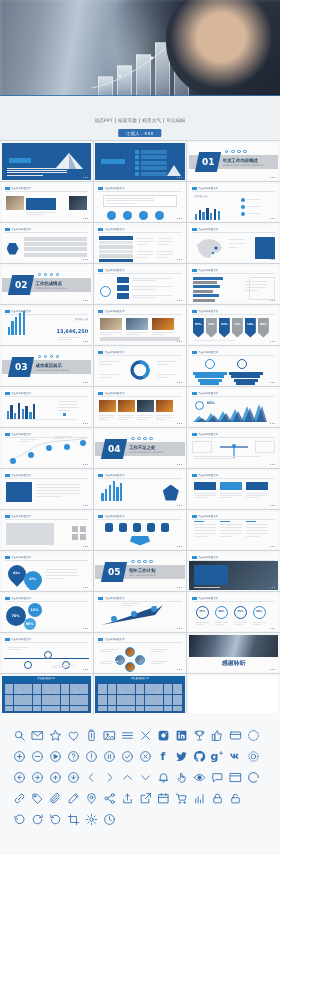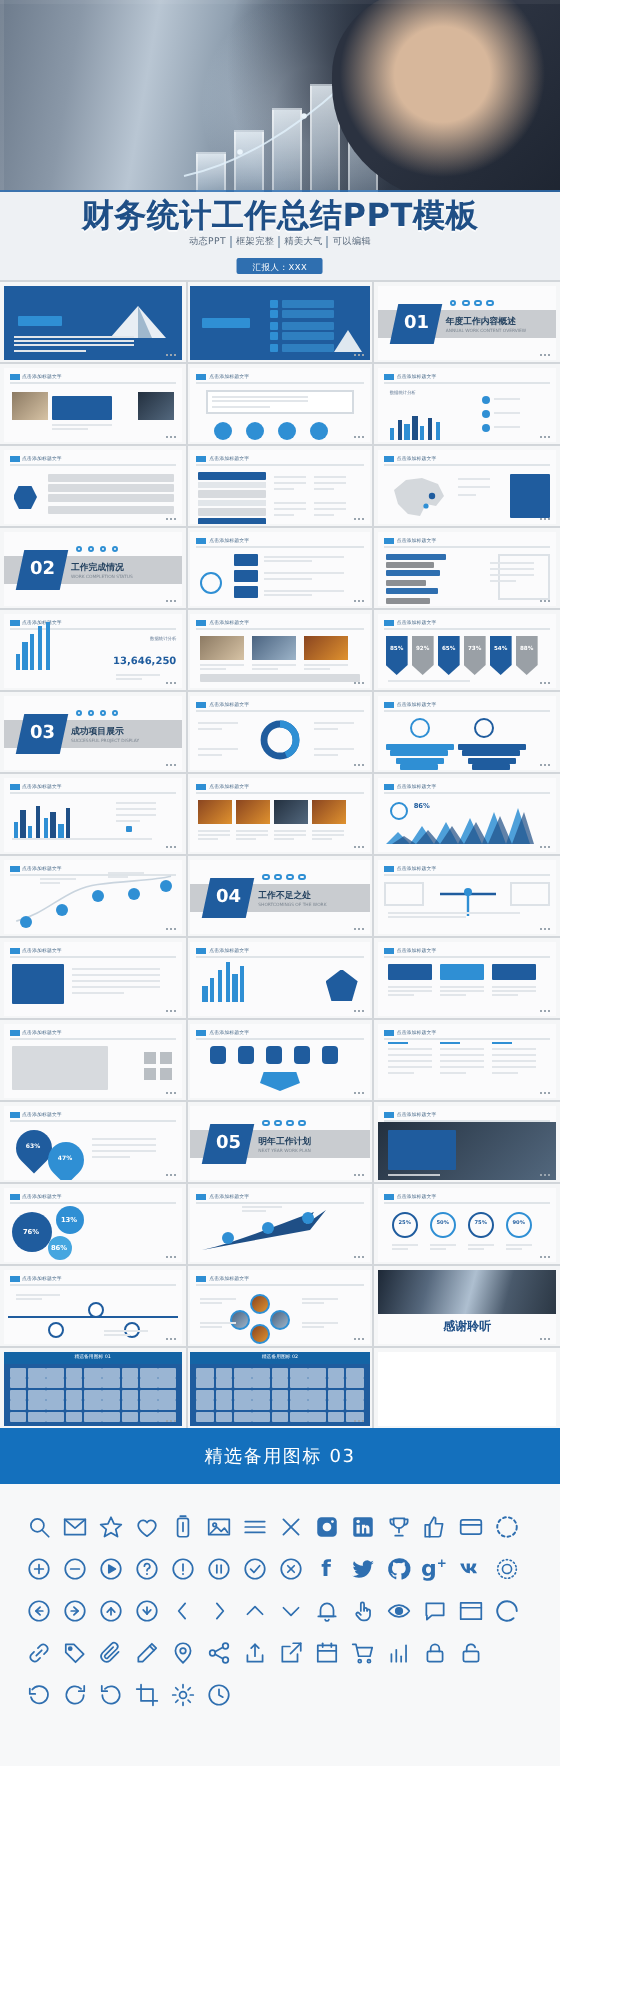--- a/index.html
+++ b/index.html
@@ -168,21 +168,20 @@
       <svg class="hero-curve" viewBox="0 0 130 74">
         <path d="M2 70 C 30 64, 58 46, 80 26 S 116 6, 128 3" fill="none" stroke="rgba(225,240,250,.85)" stroke-width="1"></path>
         <circle cx="30" cy="58" r="1.4" fill="#eaf4fb"></circle>
         <circle cx="62" cy="40" r="1.4" fill="#eaf4fb"></circle>
         <circle cx="96" cy="16" r="1.4" fill="#eaf4fb"></circle>
       </svg>
       <div class="hero-hand"></div>
     </div>
     <div class="hero-rule"></div>
     <div class="hero-band"></div>
-    <div class="hero-title">财务统计工作总结PPT模板</div>
     <div class="hero-sub">
       <span>动态PPT</span><span>框架完整</span><span>精美大气</span><span>可以编辑</span>
     </div>
     <div class="hero-author">汇报人：XXX</div>
   </div>
 
   <div class="grid" id="slide-grid">
       <div class="slide">
         <div class="slide-inner">
           <div style="position:absolute;inset:0;background:#1f5c9e"></div>
@@ -1214,23 +1213,20 @@
             <i></i>
             <i></i>
           </div>
         </div>
       </div>
       <div class="slide blank">
         <div class="slide-inner"></div>
       </div>
     </div>
 
-  <div class="banner">
-    <div class="banner-title">精选备用图标 03</div>
-  </div>
 
   <div class="iconpanel" id="icon-panel">
       <div class="iconrow">
         <span class="iconcell">
           <svg viewBox="0 0 24 24" fill="none" stroke="currentColor" stroke-width="1.6" stroke-linecap="round" stroke-linejoin="round">
             <circle cx="10.5" cy="10.5" r="6"></circle>
             <line x1="15" y1="15" x2="21" y2="21"></line>
           </svg>
         </span>
         <span class="iconcell">

